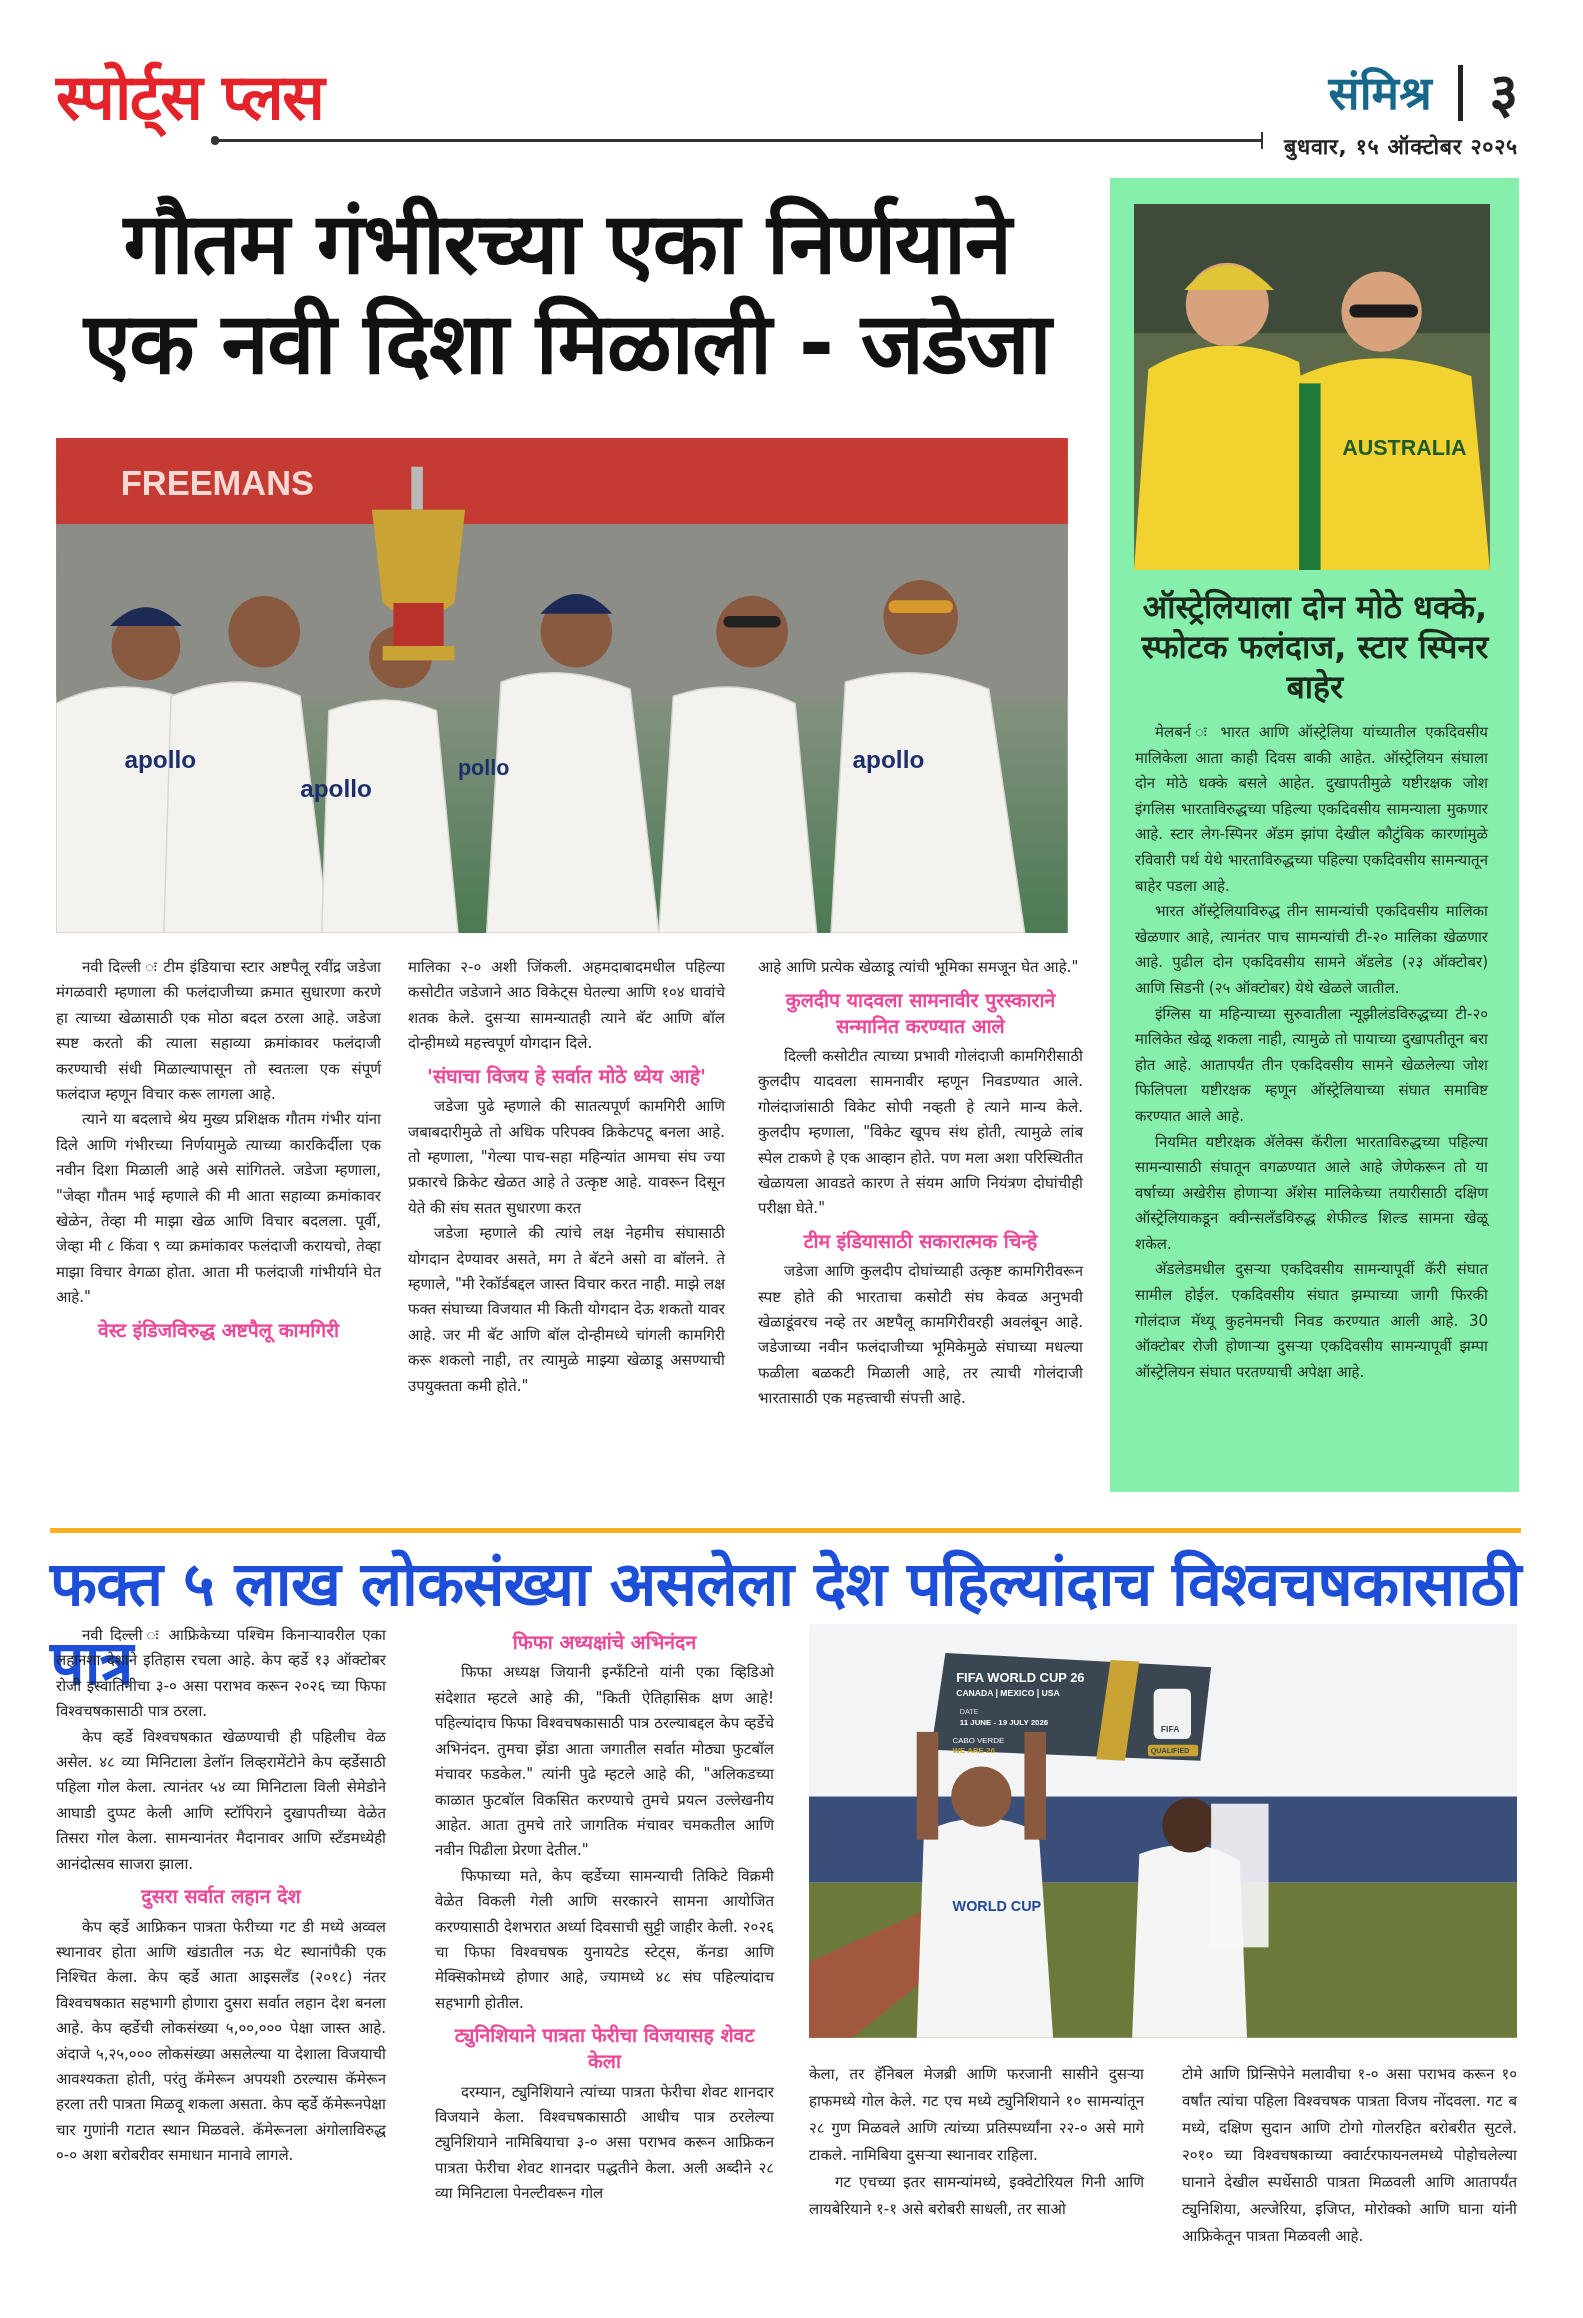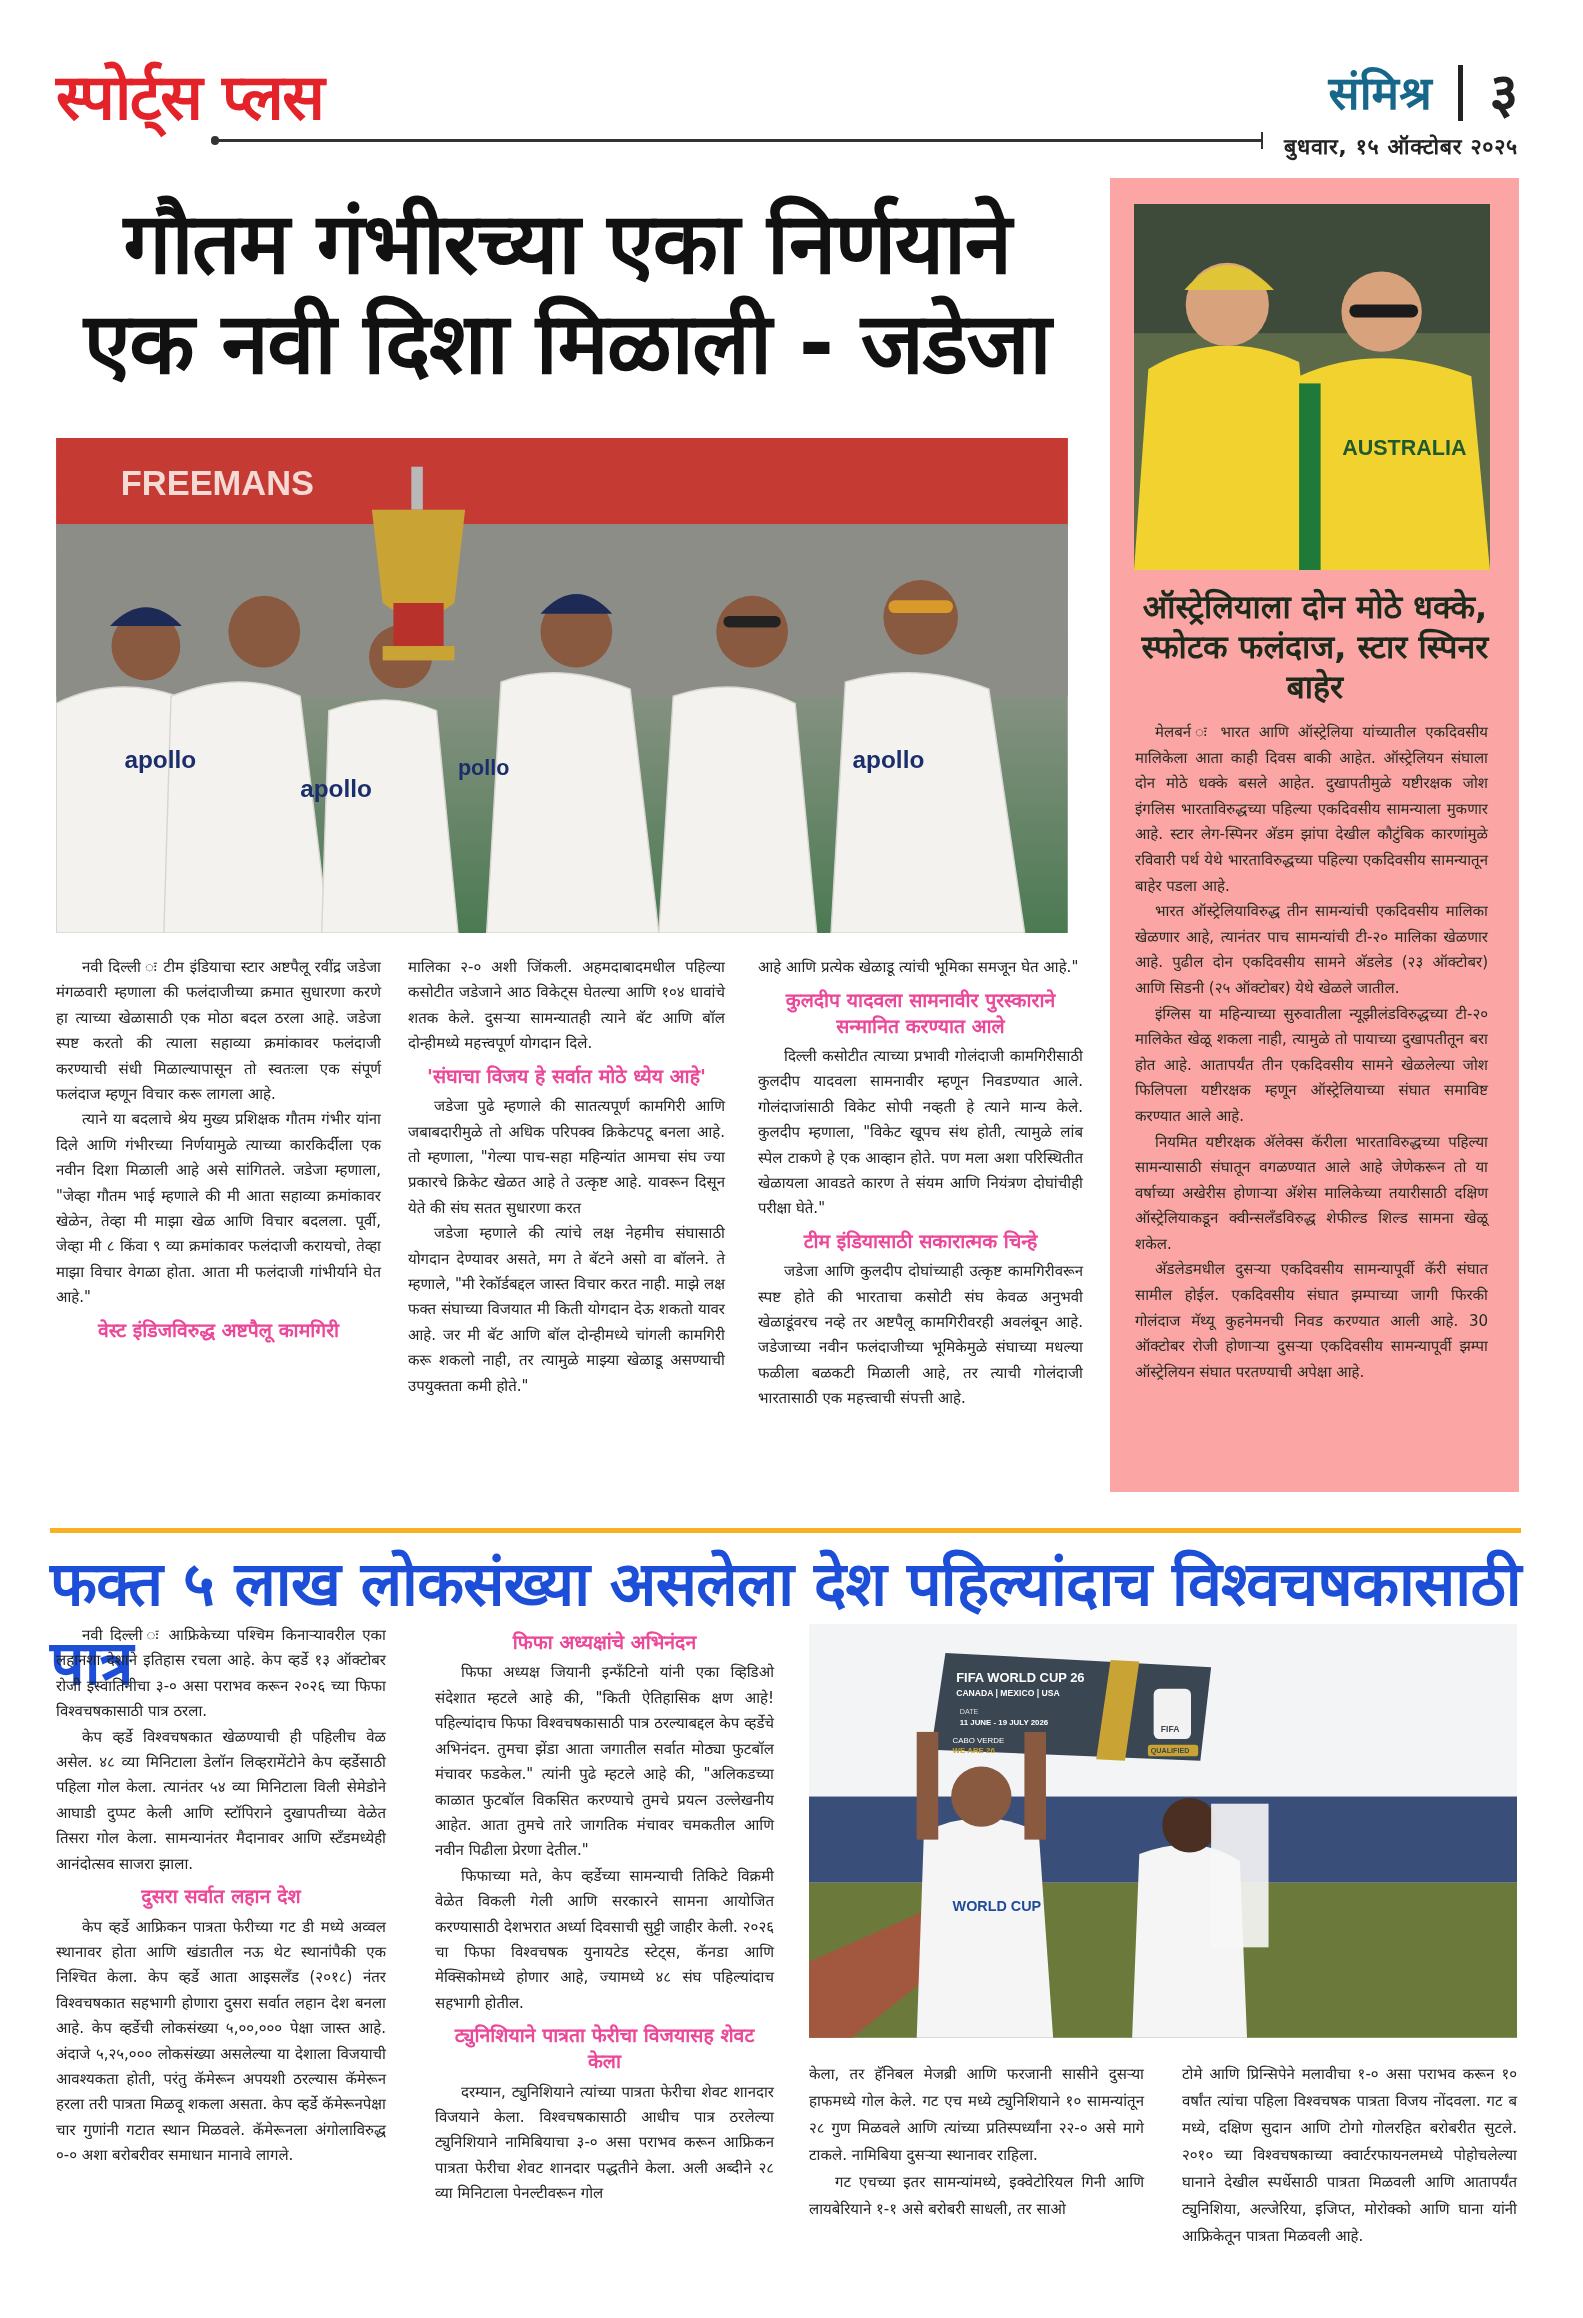--- a/index.html
+++ b/index.html
@@ -21,21 +21,21 @@
 
   
   .main-headline { position: absolute; left: 50px; top: 194px; width: 1034px; text-align: center; font-weight: bold; font-size: 85px; line-height: 1.18; color: #111; letter-spacing: -1.4px; }
   .main-photo { position: absolute; left: 56px; top: 438px; width: 1012px; height: 495px; overflow: hidden; }
 
   .col { position: absolute; font-size: 15px; line-height: 25.4px; text-align: justify; color: #222; }
   .col p { text-indent: 26px; }
   .col h3 { color: #ec4899; font-weight: bold; font-size: 19.4px; line-height: 26px; text-align: center; margin: 7.2px 0 4.3px; }
 
   
-  .sidebar { position: absolute; left: 1110px; top: 178px; width: 409px; height: 1314px; background: #fca5a5; }
+  .sidebar { position: absolute; left: 1110px; top: 178px; width: 409px; height: 1314px; background: #86efac; }
   .side-photo { position: absolute; left: 24.4px; top: 26px; width: 356px; height: 366px; overflow: hidden; }
   .side-headline { position: absolute; left: 14.4px; top: 409px; width: 381px; text-align: center; font-weight: bold; font-size: 32px; line-height: 40px; color: #1d2b1d; }
   .side-body { position: absolute; left: 25px; top: 542px; width: 353px; font-size: 15px; line-height: 25.6px; text-align: justify; color: #1e2a1e; }
   .side-body p { text-indent: 20px; }
 
   .divider-orange { position: absolute; left: 50px; top: 1528px; width: 1471px; height: 5px; background: #f9b122; }
 
   
   .bottom-headline { position: absolute; left: 50px; top: 1544px; width: 1471px; text-align: left; font-weight: bold; font-size: 61px; line-height: 1.3; color: #1d4ed8; letter-spacing: -0.7px; }
   .fifa-photo { position: absolute; left: 809px; top: 1624px; width: 708px; height: 414px; overflow: hidden; }

